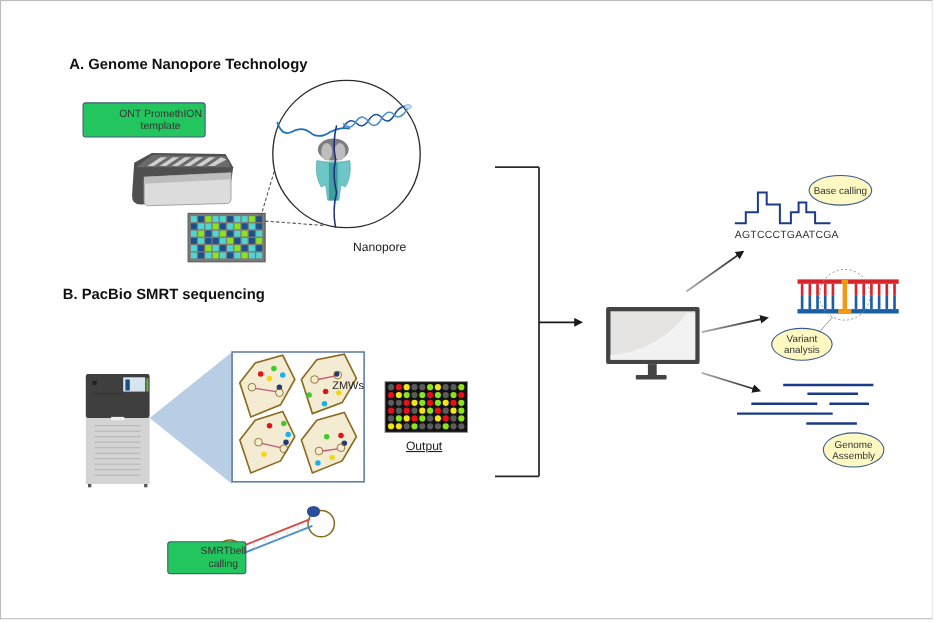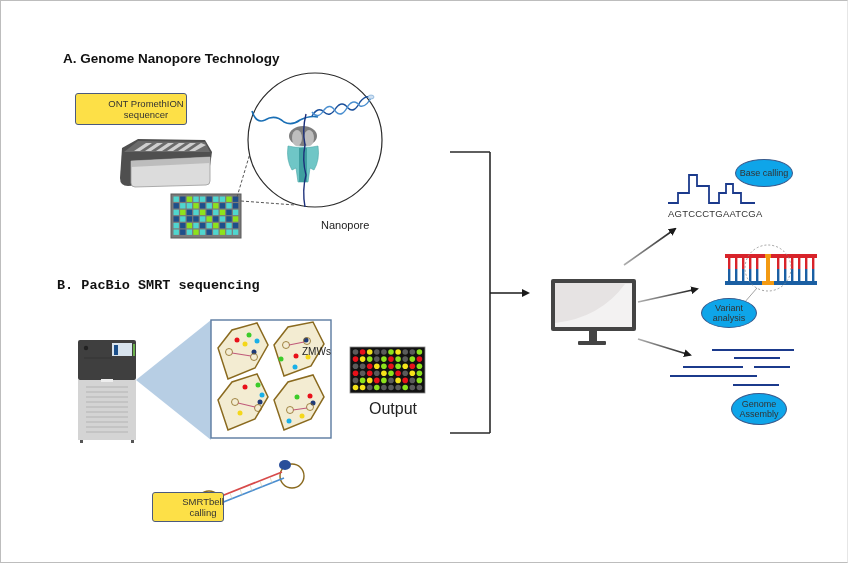--- a/index.html
+++ b/index.html
@@ -1,35 +1,35 @@
 <!DOCTYPE html>
 <html><head>
 <meta charset="utf-8">
 <style>
   html, body { margin: 0; padding: 0; background: #ffffff; }
   body { width: 850px; height: 565px; position: relative; overflow: hidden; font-family: "Liberation Sans", sans-serif; }
   .frame { position: absolute; left: 0; top: 0; width: 848px; height: 563px; border: 1px solid #bdbdbd; border-right-color: #e6e6e6; box-sizing: border-box; }
   .title { position: absolute; font-weight: bold; font-size: 13.5px; color: #111; font-family: "Liberation Sans", sans-serif; }
-  .label-box { position: absolute; background: #fde047; border: 1.4px solid #4b5a7e; border-radius: 3px; font-size: 9.5px; color: #333; text-align: center; line-height: 11px; display: flex; align-items: center; justify-content: center; flex-direction: column; box-sizing: border-box; padding-left: 30px; }
+  .label-box { position: absolute; background: #22c55e; border: 1.4px solid #4b5a7e; border-radius: 3px; font-size: 9.5px; color: #333; text-align: center; line-height: 11px; display: flex; align-items: center; justify-content: center; flex-direction: column; box-sizing: border-box; padding-left: 30px; }
   .plain-label { position: absolute; font-size: 11px; color: #222; }
-  .ellipse-label { position: absolute; background: #0ea5e9; border: 1.6px solid #3a5a8c; border-radius: 50%; font-size: 9px; color: #333; text-align: center; line-height: 10.5px; display: flex; align-items: center; justify-content: center; flex-direction: column; box-sizing: border-box; }
+  .ellipse-label { position: absolute; background: #fef9c3; border: 1.6px solid #3a5a8c; border-radius: 50%; font-size: 9px; color: #333; text-align: center; line-height: 10.5px; display: flex; align-items: center; justify-content: center; flex-direction: column; box-sizing: border-box; }
   svg { position: absolute; left: 0; top: 0; overflow: visible; }
   .seq-text { position: absolute; font-size: 9.5px; color: #333; letter-spacing: 0.2px; }
 </style>
 </head>
 <body>
 
 <div class="frame"></div>
 
 <div class="title" style="left:63px; top:51px;">A. Genome Nanopore Technology</div>
-<div class="title" style="left:57px; top:278px;font-family:Liberation Mono, monospace;">B. PacBio SMRT sequencing</div>
+<div class="title" style="left:57px; top:260px;">B. PacBio SMRT sequencing</div>
 
 <div class="label-box" style="left:75px; top:93px; width:112px; height:32px;">
   <span>ONT PromethION</span>
-  <span>sequencer</span>
+  <span>template</span>
 </div>
 
 <svg width="850" height="565" viewBox="0 0 850 565">
   <defs>
     <marker id="arrowhead" markerWidth="8" markerHeight="8" refX="6" refY="4" orient="auto" markerUnits="userSpaceOnUse">
       <path d="M0,0 L8,4 L0,8 Z" fill="#1a1a1a"></path>
     </marker>
     <linearGradient id="fadeArrow" x1="0" y1="0" x2="1" y2="0">
       <stop offset="0" stop-color="#b0b0b0"></stop>
       <stop offset="1" stop-color="#1a1a1a"></stop>
@@ -356,33 +356,33 @@
     <line x1="734" y1="358" x2="780" y2="358"></line>
     <line x1="683" y1="367" x2="743" y2="367"></line>
     <line x1="754" y1="367" x2="790" y2="367"></line>
     <line x1="670" y1="376" x2="757" y2="376"></line>
     <line x1="733" y1="385" x2="779" y2="385"></line>
   </g>
 </svg>
 
 <div class="plain-label" style="left:321px; top:207px;margin-top:12px;">Nanopore</div>
 <div class="plain-label" style="left:302px; top:301px; font-size:10px;margin-top:45px;">ZMWs</div>
-<div class="plain-label" style="left:369px; top:400px; font-size:16px;">Output</div>
+<div class="plain-label" style="left:369px; top:400px; font-size:11px;text-decoration:underline;">Output</div>
 
 <div class="label-box" style="left:152px; top:456px; width:72px; height:30px;margin-top:36px;">
   <span>SMRTbell</span>
   <span>calling</span>
 </div>
 
 <div class="ellipse-label" style="left:735px; top:159px; width:58px; height:28px;">
   <span>Base calling</span>
 </div>
 <div class="seq-text" style="left:668px; top:208px;">AGTCCCTGAATCGA</div>
 
 <div class="ellipse-label" style="left:701px; top:298px; width:56px; height:30px;">
   <span>Variant</span>
   <span>analysis</span>
 </div>
 
-<div class="ellipse-label" style="left:731px; top:393px; width:56px; height:32px;">
+<div class="ellipse-label" style="left:748px; top:393px; width:56px; height:32px;">
   <span>Genome</span>
   <span>Assembly</span>
 </div>
 
 </body></html>

